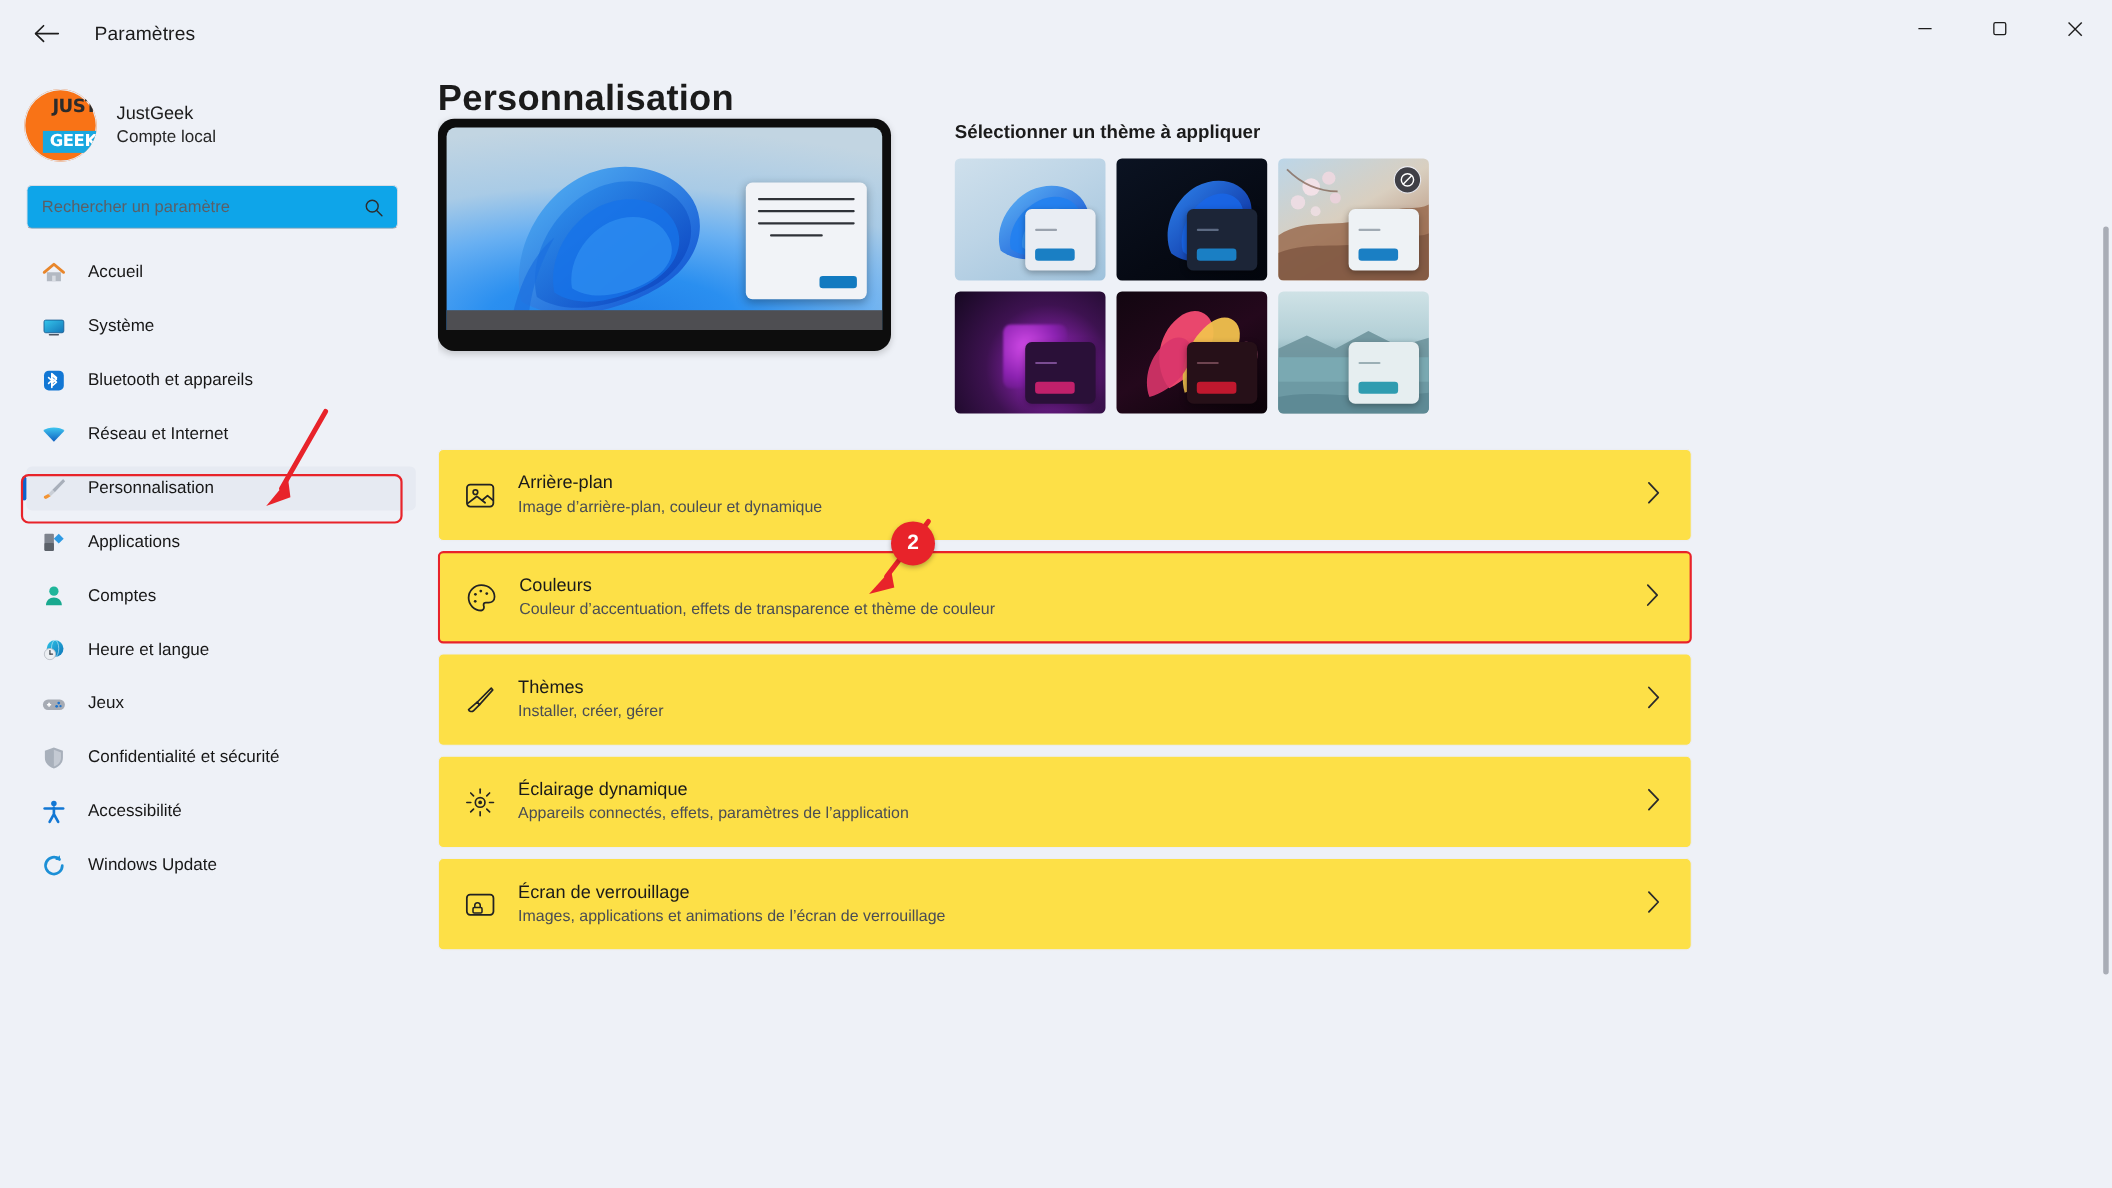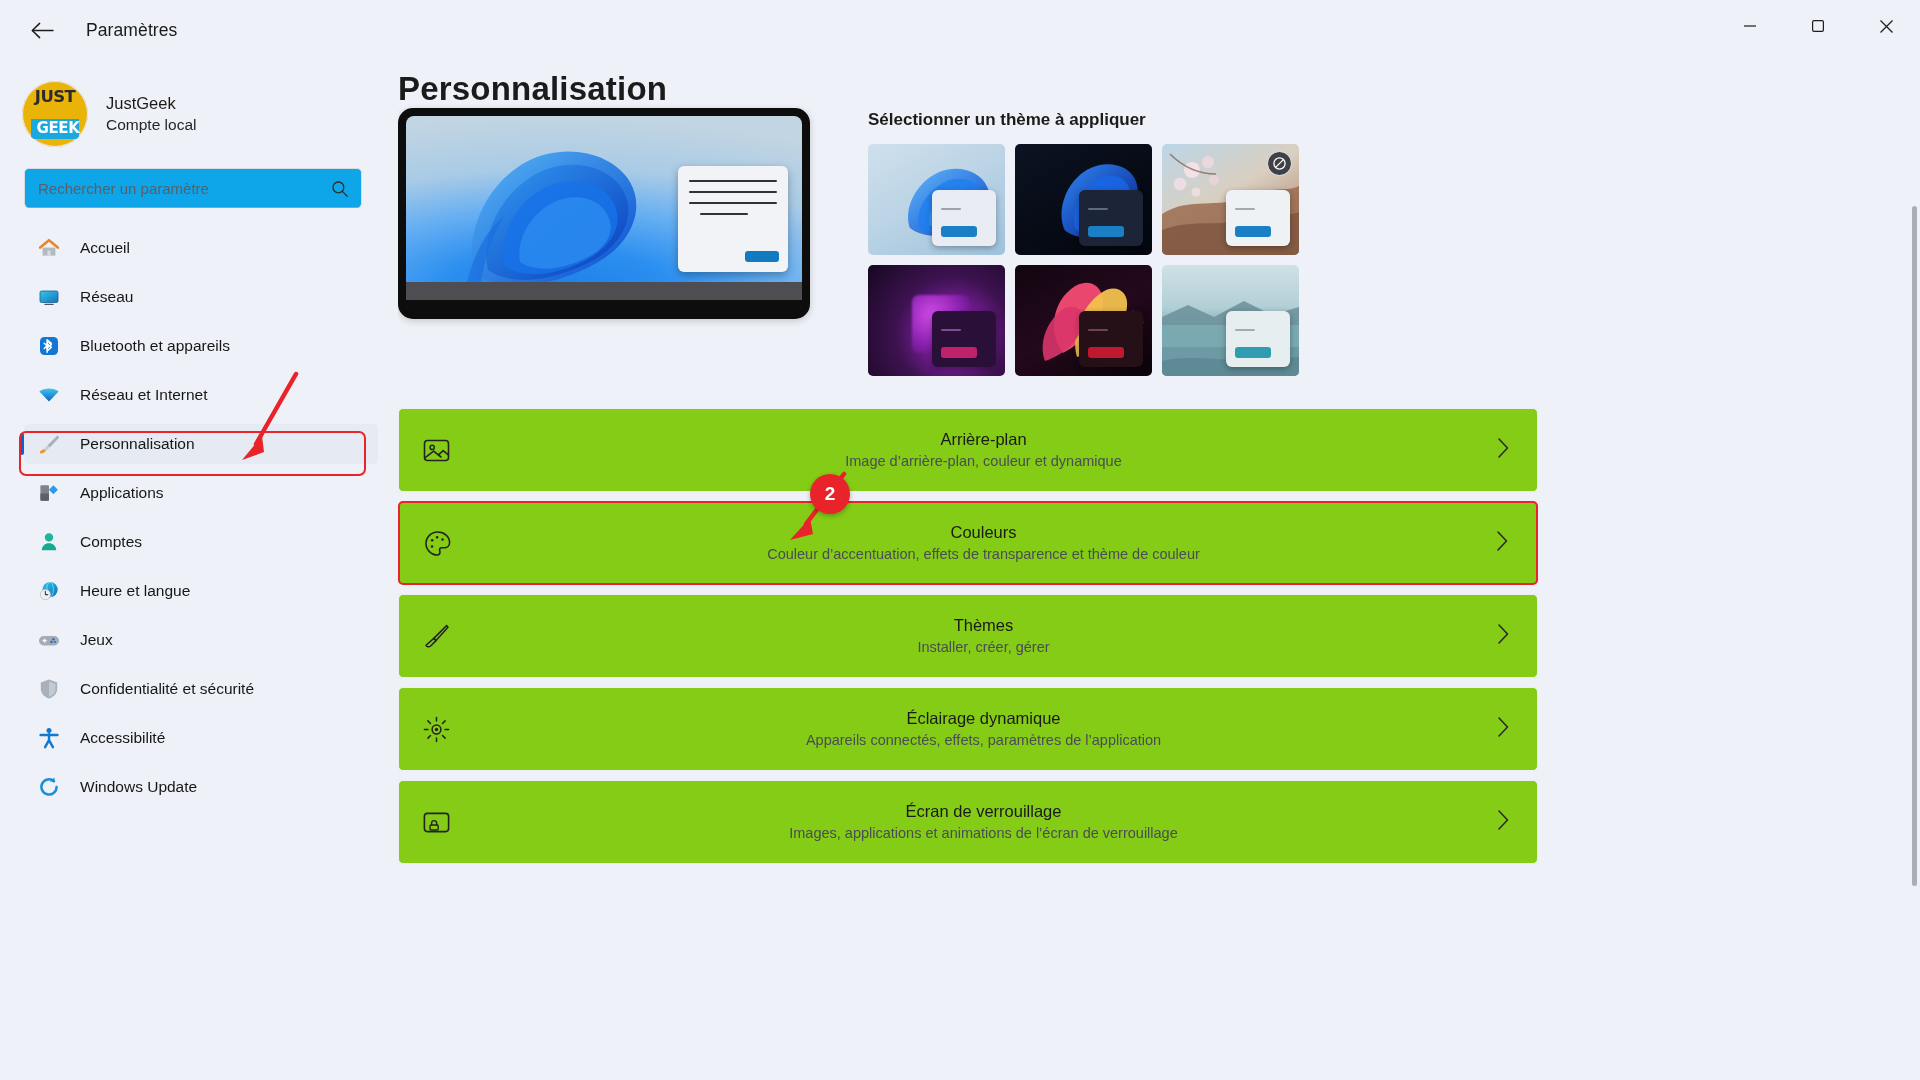--- a/index.html
+++ b/index.html
@@ -40,22 +40,22 @@
   .sidebar {
     position: absolute; left: 0; top: 60px; width: 398px; height: 1020px;
     background: #eef1f7;
   }
   .account {
     display: flex; align-items: center; gap: 18px;
     padding: 12px 0 0 22px; height: 96px;
   }
   .avatar {
     width: 66px; height: 66px; border-radius: 50%;
-    background: #eab308;
-    display: flex; flex-direction: column; align-items: center; justify-content: center;
+    background: #f97316;
+    display: flex; flex-direction: column; align-items: flex-end; justify-content: center;
     overflow: hidden; flex: none;
     box-shadow: 0 0 0 1px #e6e9f0 inset;
   }
   .avatar .just {
     font-family: "DejaVu Sans", sans-serif;
     font-weight: 800; font-size: 16.5px; letter-spacing: -0.6px;
     color: #2b2b2b; line-height: 1;
   }
   .avatar .geek {
     font-family: "DejaVu Sans", sans-serif;
@@ -174,25 +174,24 @@
     border-radius: 50%; background: #3f3f46;
     display: flex; align-items: center; justify-content: center;
     border: 1.5px solid #e9e9ee;
   }
 
   
   .settings-list { margin-top: 32px; width: 1140px; }
   .srow {
     position: relative;
     display: flex; align-items: center;
-    height: 84px; background: #84cc16; border-radius: 5px;
+    height: 84px; background: #fde047; border-radius: 5px;
     margin-bottom: 9px; padding: 0 22px 0 22px;
     border: 1px solid #eceef3;
     cursor: pointer;
-    text-align: center;
   }
   .srow .sic { width: 50px; display: flex; align-items: center; justify-content: flex-start; flex: none; }
   .srow .stext { flex: 1; }
   .srow .stitle { font-size: 16.5px; color: #1a1a1a; line-height: 1.42; }
   .srow .ssub { font-size: 14.5px; color: #4a4d54; line-height: 1.45; }
   .srow .chev { flex: none; padding-right: 4px; }
   .srow.highlighted { border: 2.5px solid #e8232a; }
 
   
   .callout {
@@ -292,21 +291,21 @@
                 <linearGradient id="gsys" x1="0" y1="0" x2="1" y2="1">
               <stop offset="0%" stop-color="#35c6ec"></stop>
                   <stop offset="100%" stop-color="#1375b8"></stop>
                 </linearGradient>
               </defs>
             <rect x="3" y="6" width="18" height="11.5" rx="1.6" fill="url(#gsys)"></rect>
             <rect x="3" y="6" width="18" height="11.5" rx="1.6" fill="none" stroke="#1a5f94" stroke-width="0.8"></rect>
             <line x1="8" y1="19.4" x2="16" y2="19.4" stroke="#4b5563" stroke-width="1.4" stroke-linecap="round"></line>
           </svg>
         </span>
-        <span class="lb">Réseau</span>
+        <span class="lb">Système</span>
       </div>
 
       <div class="navitem">
         <span class="ic">
           <svg width="24" height="24" viewBox="0 0 24 24">
             <rect x="3" y="3" width="18" height="18" rx="4.4" fill="#1277d4"></rect>
             <path d="M10.1 7.0 L14.3 10.6 L10.1 14.2 L10.1 5.7 L14.3 9.3" fill="none" stroke="#fff" stroke-width="1.5" stroke-linejoin="round" stroke-linecap="round"></path>
             <path d="M10.1 18.3 L10.1 9.8 L14.3 13.4 L10.1 17.0" fill="none" stroke="#fff" stroke-width="1.5" stroke-linejoin="round" stroke-linecap="round"></path>
             <line x1="7.2" y1="9.3" x2="10.1" y2="11.9" stroke="#fff" stroke-width="1.5" stroke-linecap="round"></line>
             <line x1="7.2" y1="14.5" x2="10.1" y2="11.9" stroke="#fff" stroke-width="1.5" stroke-linecap="round"></line>

